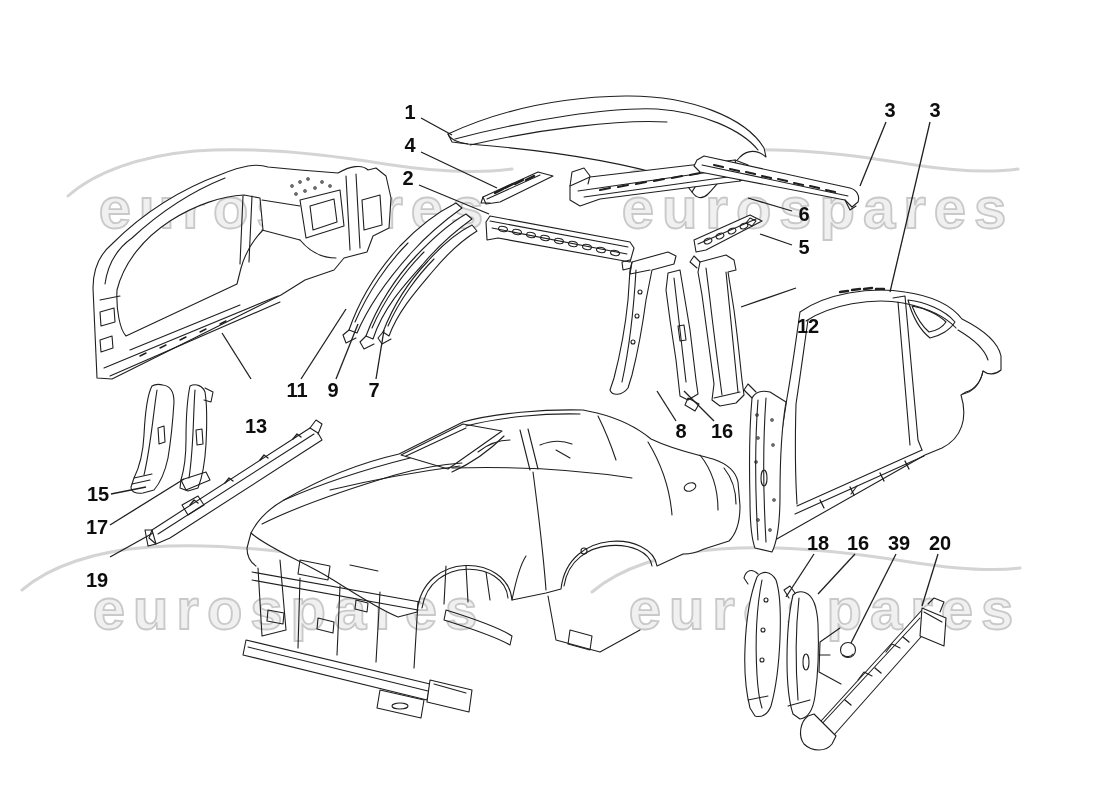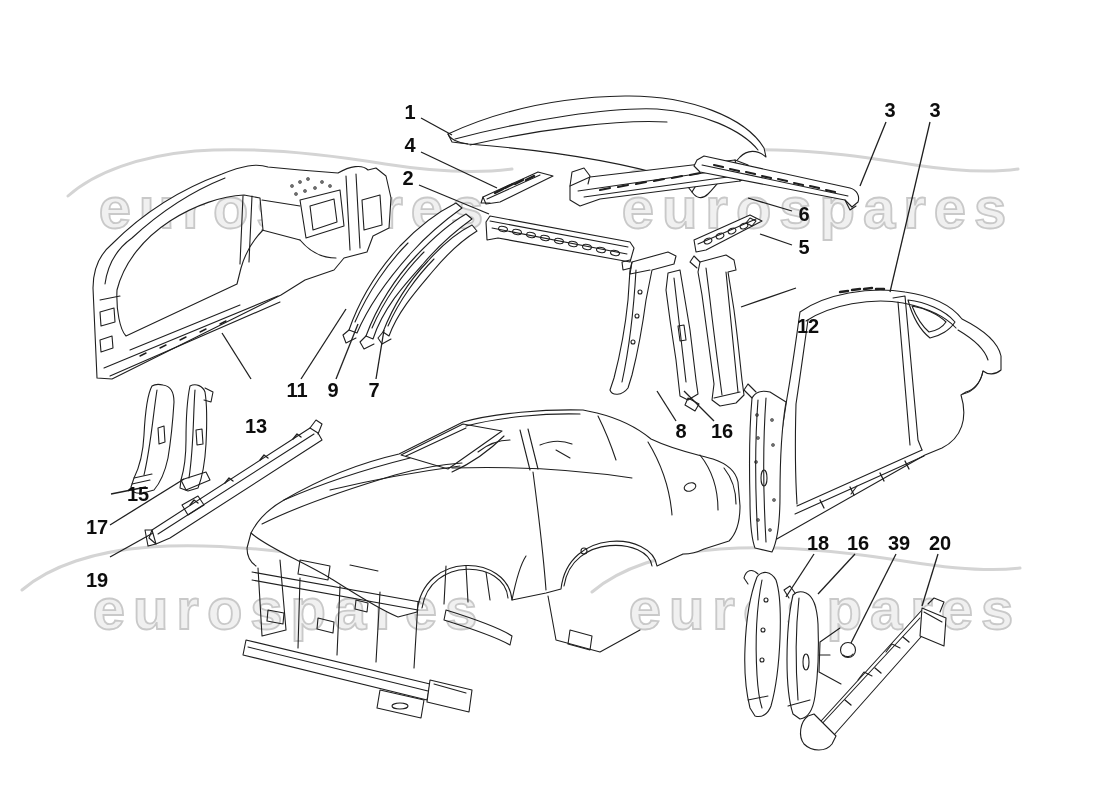--- a/index.html
+++ b/index.html
@@ -324,21 +324,21 @@
       <div class="callout" style="left: 935px; top: 110px;">3</div>
       <div class="callout" style="left: 804px; top: 214px;">6</div>
       <div class="callout" style="left: 804px; top: 247px;">5</div>
       <div class="callout" style="left: 808px; top: 282px; margin-top: 44px;">12</div>
       <div class="callout" style="left: 256px; top: 390px; margin-top: 36px;">13</div>
       <div class="callout" style="left: 297px; top: 390px;">11</div>
       <div class="callout" style="left: 333px; top: 390px;">9</div>
       <div class="callout" style="left: 374px; top: 390px;">7</div>
       <div class="callout" style="left: 681px; top: 431px;">8</div>
       <div class="callout" style="left: 722px; top: 431px;">16</div>
-      <div class="callout" style="left: 98px; top: 494px; margin-left: 40px;">15</div>
+      <div class="callout" style="left: 98px; top: 494px;">15</div>
       <div class="callout" style="left: 97px; top: 527px;">17</div>
       <div class="callout" style="left: 97px; top: 580px;">19</div>
       <div class="callout" style="left: 818px; top: 543px;">18</div>
       <div class="callout" style="left: 858px; top: 543px;">16</div>
       <div class="callout" style="left: 899px; top: 543px;">39</div>
       <div class="callout" style="left: 940px; top: 543px; text-align: right;">20</div>
     </div>
 
 </div>
 

